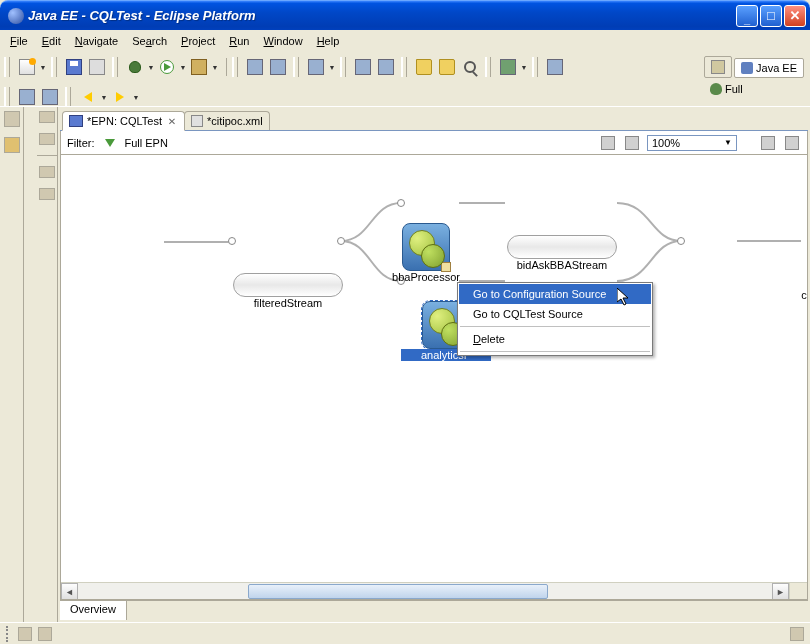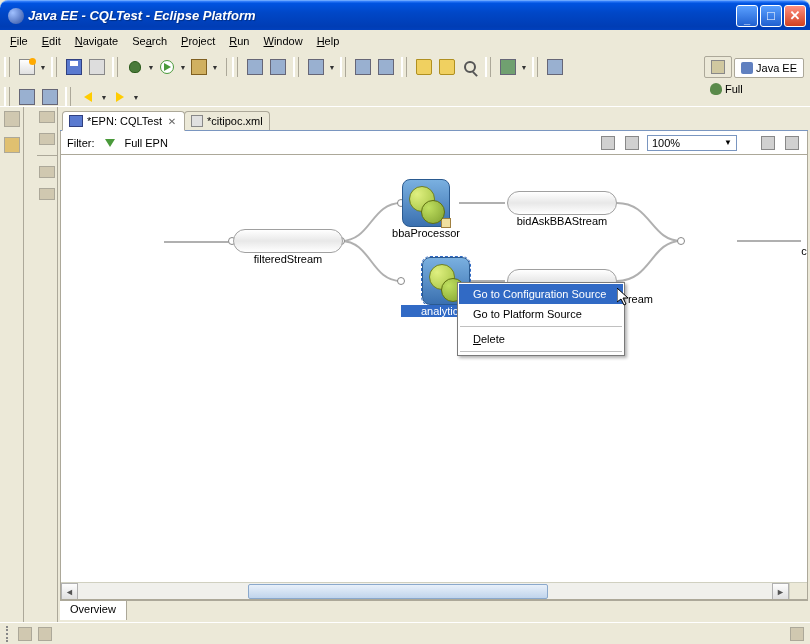--- a/index.html
+++ b/index.html
@@ -78,21 +78,21 @@
 .zoom-select { border: 1px solid #7a96c0; background: #fff; padding: 1px 4px; width: 90px; display: flex; justify-content: space-between; align-items: center;}
 .filter-btn { width: 18px; height: 18px; border: 1px solid transparent; display: flex; align-items: center; justify-content: center;}
 .ico-green-tri { width:0;height:0;border-left:5px solid transparent;border-right:5px solid transparent;border-top:8px solid #4a9a3a;}
 .ico-tool { width:14px;height:14px;background:#d0d0d0;border:1px solid #888;}
 
 
 .canvas-wrap { flex: 1; background: #fff; border: 1px solid #aca899; border-top: none; position: relative; overflow: hidden; }
 .canvas { position: absolute; left: 0; top: 0; right: 0; bottom: 18px; overflow: hidden;}
 
 
-.node { position: absolute; text-align: center; }
+.node { position: absolute; text-align: center; margin-top: 44px; }
 .node-label { font-size: 11px; color: #000; white-space: nowrap; }
 .node-label.selected { background: #316ac5; color: #fff; padding: 0 2px; }
 
 .proc-icon { width: 48px; height: 48px; border-radius: 8px; background: linear-gradient(to bottom, #7ab0e0, #3a70b0); border: 1px solid #2a5a90; position: relative; margin: 0 auto; }
 .proc-icon::before { content:""; position:absolute; left:6px; top:6px; width:24px; height:24px; background: radial-gradient(circle at 30% 30%, #e0f080, #a0c040); border-radius:50%; border:1px solid #708020;}
 .proc-icon::after { content:""; position:absolute; right:4px; bottom:2px; width:22px; height:22px; background: radial-gradient(circle at 30% 30%, #c0e060, #80a030); border-radius:50%; border:1px solid #607010;}
 .proc-icon .badge { position:absolute; right:-2px; bottom:-2px; width:10px;height:10px;background:#f0e0a0;border:1px solid #a08040;}
 
 .stream-icon { width: 110px; height: 24px; border-radius: 12px; background: linear-gradient(to bottom, #fff, #e8e8e8, #fff); border: 1px solid #a0a0a0; margin: 0 auto;}
 
@@ -380,23 +380,23 @@
         <div class="node" style="left:446px;top:114px;width:110px">
           <div class="stream-icon"></div>
           <div class="node-label" style="text-align:right;position:relative;left:36px">ream</div>
         </div>
 
 
         <div class="node" style="left:740px;top:90px;width:20px">
           <div class="node-label">citip</div>
         </div>
 
-        <div class="ctx-menu" style="left:396px;top:127px;width:168px">
+        <div class="ctx-menu" style="left:396px;top:127px;width:196px">
           <div class="ctx-item hl">Go to Configuration Source</div>
-          <div class="ctx-item">Go to Platform Source</div>
+          <div class="ctx-item">Go to CQLTest Source</div>
           <div class="ctx-sep"></div>
           <div class="ctx-item"><u>D</u>elete</div>
           <div class="ctx-sep"></div>
         </div>
         <svg class="cursor" style="left:556px;top:133px" viewBox="0 0 16 20">
             <path d="M0 0 L0 14 L4 11 L7 17 L9 16 L6 10 L11 10 Z" fill="#fff" stroke="#000"></path>
           </svg>
 
       </div>
 

